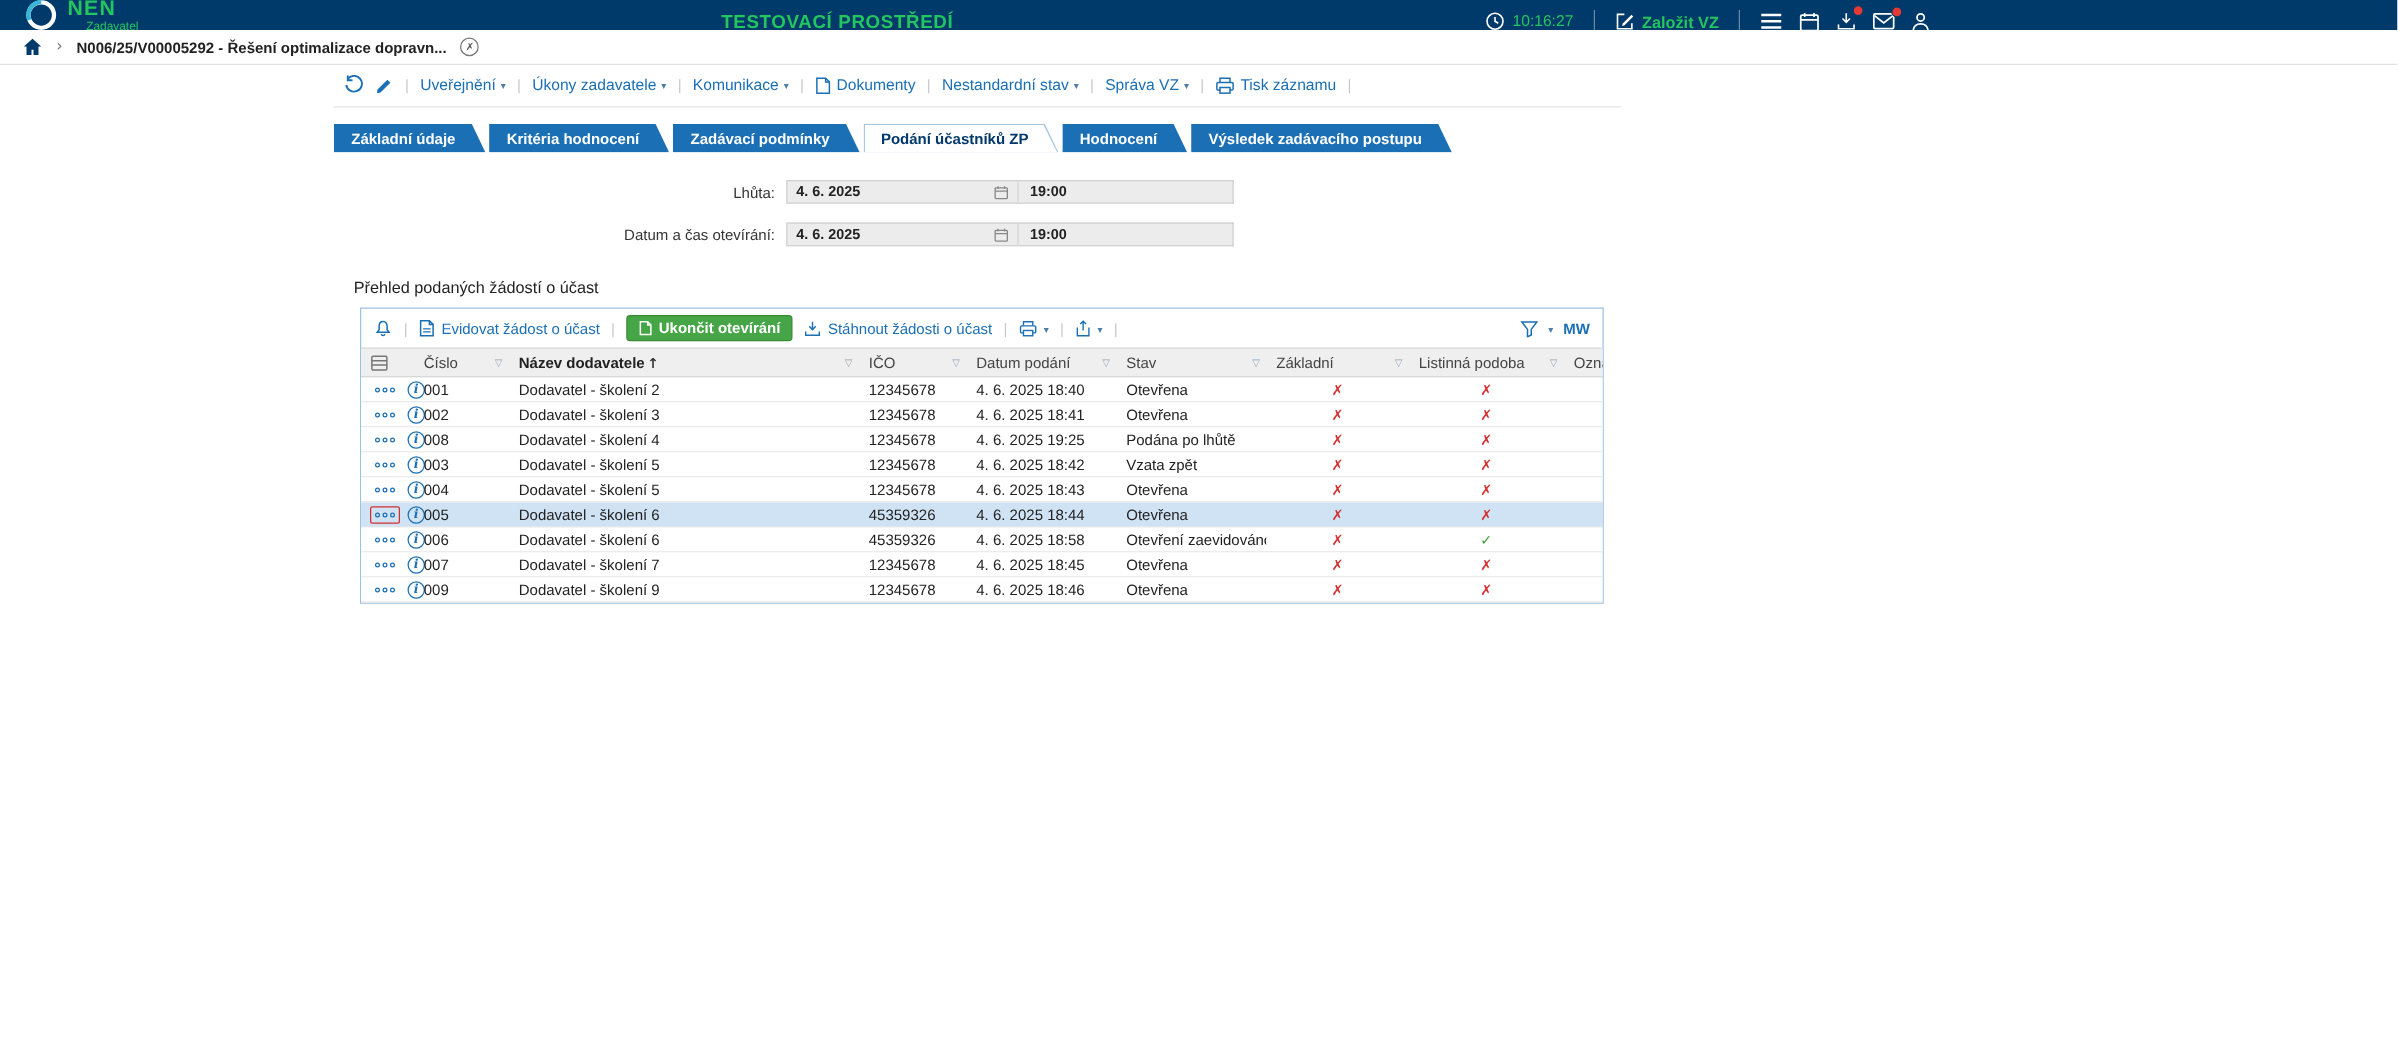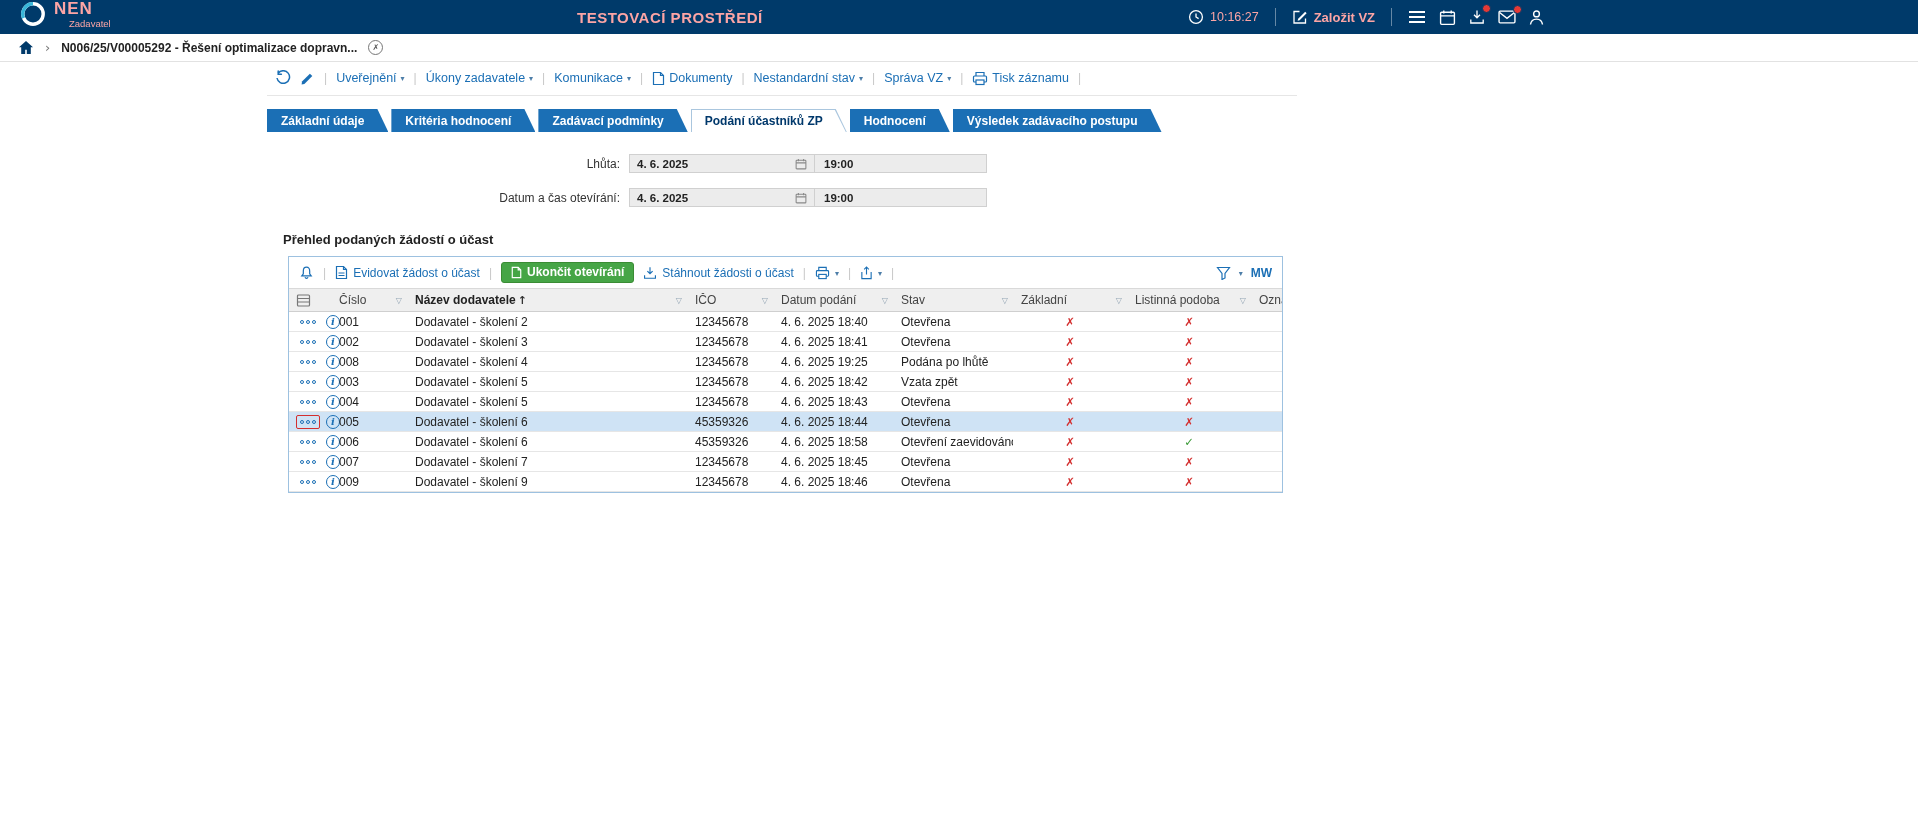--- a/index.html
+++ b/index.html
@@ -1,20 +1,20 @@
 <!DOCTYPE html>
 <html><head>
 <meta charset="utf-8">
 <style>
   * { margin:0; padding:0; box-sizing:border-box; }
   html,body { width:1918px; height:835px; }
   body { font-family:"Liberation Sans", sans-serif; background:#fff; position:relative; overflow:hidden; }
 
   
-  .topbar { height:34px; background:#003a6a; color:#fca5a5; position:relative; display:flex; align-items:flex-start; }
+  .topbar { height:24px; background:#003a6a; color:#22c55e; position:relative; display:flex; align-items:center; }
   .brand { display:flex; align-items:center; gap:8px; margin-left:20px; }
   .brand-text { line-height:1; }
   .brand-name { font-size:17px; font-weight:bold; letter-spacing:1px; display:block; }
   .brand-sub { font-size:9.5px; display:block; margin-left:15px; margin-top:2px; }
   .env-title { position:absolute; left:577px; top:0; height:34px; display:flex; align-items:center; font-weight:bold; font-size:15px; letter-spacing:.5px; }
   .topbar-right { position:absolute; left:1188px; top:0; height:34px; display:flex; align-items:center; gap:13px; }
   .tb-group { display:flex; align-items:center; gap:6px; font-size:12.5px; }
   .tb-sep { width:1px; height:18px; background:rgba(255,255,255,.4); margin:0 3px; }
   .tb-bold { font-weight:bold; font-size:13px; }
   .icon-rel { position:relative; display:inline-flex; }
@@ -55,21 +55,21 @@
 
   
   .fields { margin-top:22px; font-size:12px; }
   .field-row { display:flex; align-items:center; margin-bottom:15px; }
   .field-label { width:362px; text-align:right; padding-right:9px; color:#333; }
   .date-box { width:186px; height:19px; background:#ececec; border:1px solid #d0d0d0; display:flex; align-items:center; justify-content:space-between; padding:0 7px; font-weight:bold; color:#222; font-size:11.5px; }
   .time-box { width:172px; height:19px; background:#ececec; border:1px solid #d0d0d0; border-left:none; display:flex; align-items:center; padding:0 9px; font-weight:bold; color:#222; font-size:11.5px; }
 
   .warning { margin-top:19px; margin-left:172px; width:740px; text-align:center; color:#cc0000; font-weight:bold; font-size:12px; }
 
-  .table-title { margin:25px 0 9px 16px; font-size:13px; font-weight:bold; color:#222; }
+  .table-title { margin:25px 0 9px 16px; font-size:13px; font-weight:normal; color:#222; }
 
   
   .panel { position:relative; margin-left:21px; width:995px; border:1px solid #9dc1e0; background:#fff; }
   .panel-toolbar { height:31px; display:flex; align-items:center; padding:0 10px; gap:9px; }
   .tool-link { display:flex; align-items:center; gap:5px; color:#1b6fb5; font-size:12px; cursor:pointer; }
   .btn-green { display:flex; align-items:center; gap:5px; background:#46a546; color:#fff; font-weight:bold; font-size:12px; padding:2px 9px 3px 9px; border-radius:3px; border:1px solid #3a8c34; cursor:pointer; }
   .tb-right { margin-left:auto; display:flex; align-items:center; gap:8px; }
   .mw-label { color:#1b6fb5; font-weight:bold; font-size:12px; }
   .hdr-caret { font-family:"DejaVu Sans",sans-serif; font-size:8px; color:#93a5b4; }
   .hdr-caret::after { content:"▽"; }

